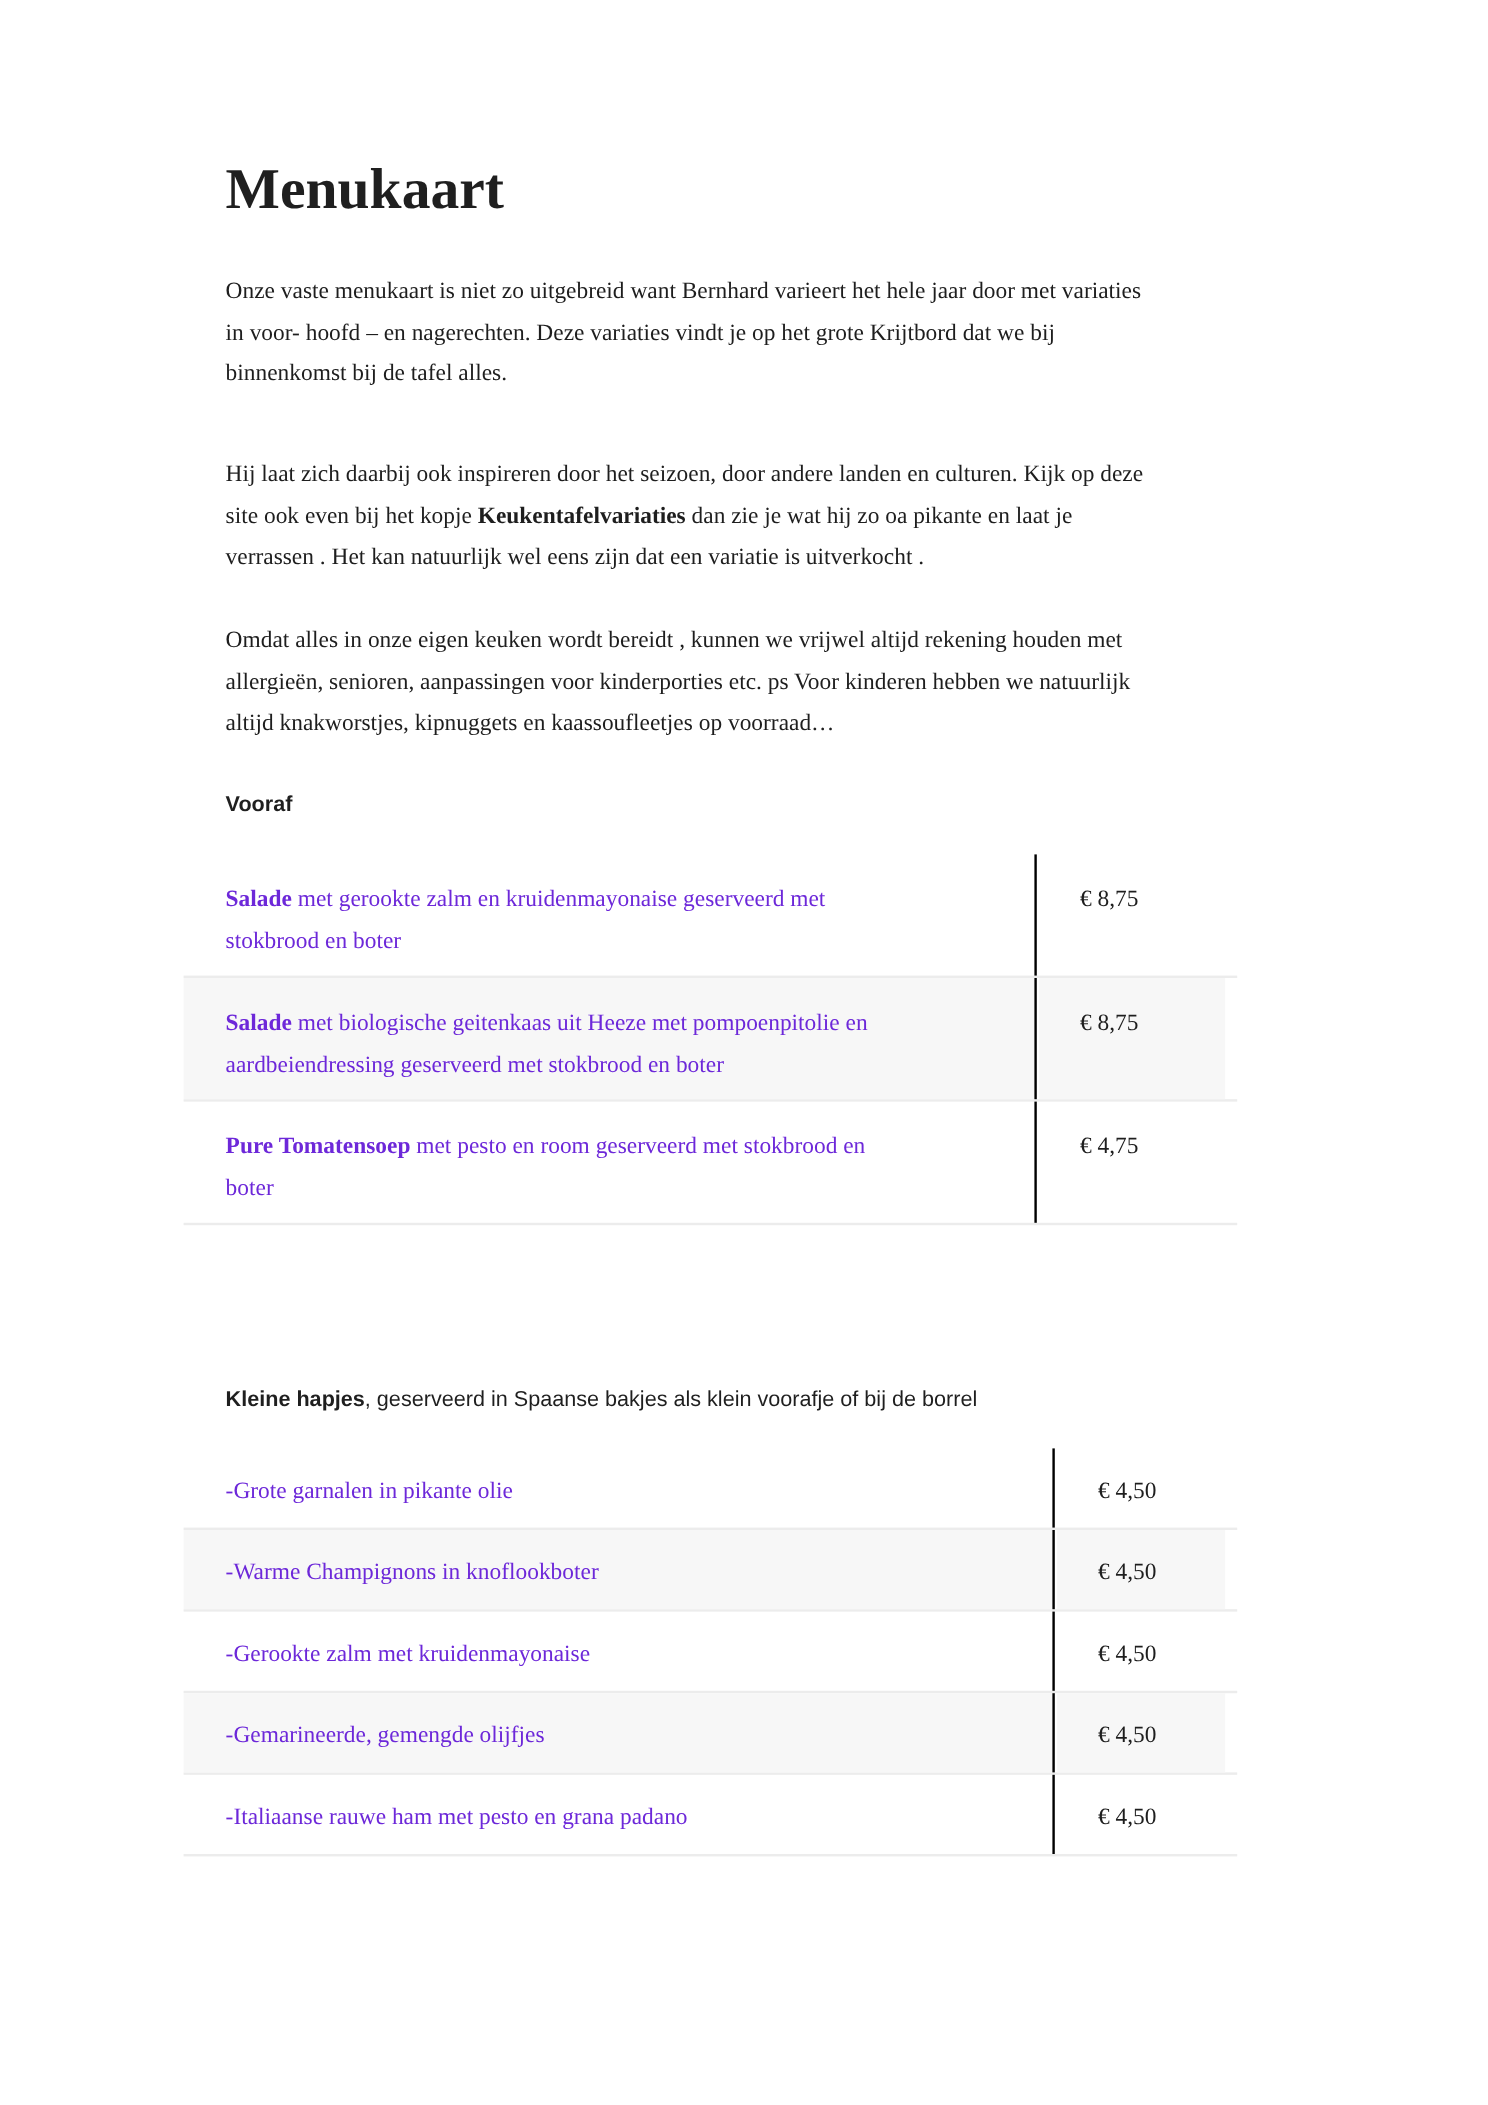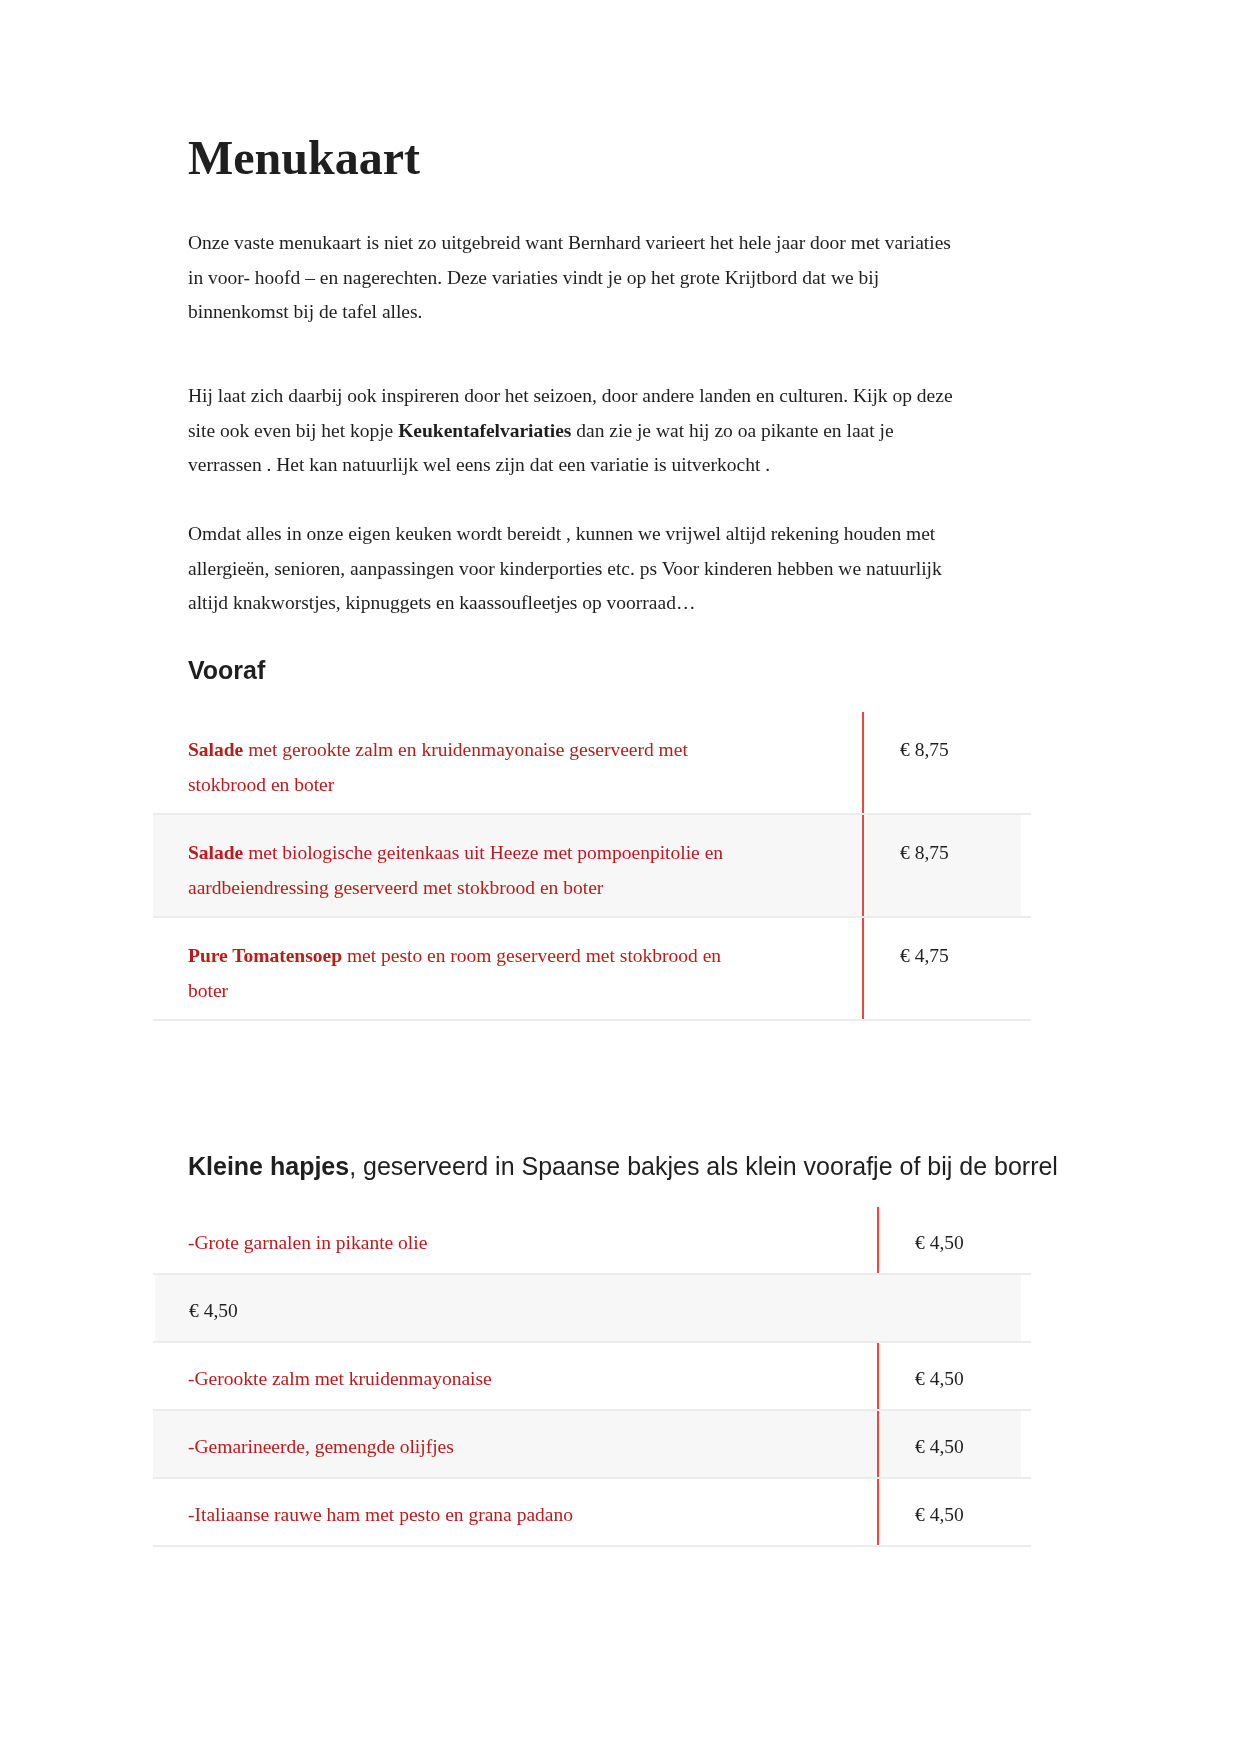--- a/index.html
+++ b/index.html
@@ -35,21 +35,21 @@
     font-size: 19.5px;
     line-height: 34.7px;
     color: #1e1e1e;
   }
   .para b { font-weight: bold; }
   .section-heading {
     position: absolute;
     left: 188px;
     margin: 0;
     font-family: "Liberation Sans", "DejaVu Sans", sans-serif;
-    font-size: 25px;
+    font-size: 18px;
     line-height: 28px;
     color: #1f1f1f;
     font-weight: normal;
   }
   .section-heading b { font-weight: bold; }
 
   .menu-table {
     position: absolute;
     left: 153px;
     width: 878px;
@@ -62,24 +62,24 @@
   }
   .menu-row.alt .desc-cell,
   .menu-row.alt .price-cell {
     background: #f7f7f7;
   }
   .desc-cell {
     box-sizing: border-box;
     padding: 0 35px;
     font-size: 19.5px;
     line-height: 35px;
-    color: #b91c1c;
+    color: #6d28d9;
     display: flex;
     align-items: flex-start;
-    border-right: 2px solid #ef4444;
+    border-right: 2px solid #000000;
   }
   .price-cell {
     box-sizing: border-box;
     padding-left: 34px;
     font-size: 19.5px;
     line-height: 35px;
     color: #1e1e1e;
     margin-left: 2px;
     margin-right: 10px;
     flex: 1;
@@ -146,20 +146,21 @@
 <h2 class="section-heading" style="top:1152px;">
   <b>Kleine hapjes</b><span>, geserveerd in Spaanse bakjes als klein voorafje of bij de borrel</span>
 </h2>
 
 <div class="menu-table" style="top:1207px;">
   <div class="menu-row" style="height:68px;">
     <div class="desc-cell" style="width:726px; padding-top:18px;">-Grote garnalen in pikante olie</div>
     <div class="price-cell" style="padding-top:18px;">€ 4,50</div>
   </div>
   <div class="menu-row alt" style="height:68px;">
+    <div class="desc-cell" style="width:726px; padding-top:18px;">-Warme Champignons in knoflookboter</div>
     <div class="price-cell" style="padding-top:18px;">€ 4,50</div>
   </div>
   <div class="menu-row" style="height:68px;">
     <div class="desc-cell" style="width:726px; padding-top:18px;">-Gerookte zalm met kruidenmayonaise</div>
     <div class="price-cell" style="padding-top:18px;">€ 4,50</div>
   </div>
   <div class="menu-row alt" style="height:68px;">
     <div class="desc-cell" style="width:726px; padding-top:18px;">-Gemarineerde, gemengde olijfjes</div>
     <div class="price-cell" style="padding-top:18px;">€ 4,50</div>
   </div>

